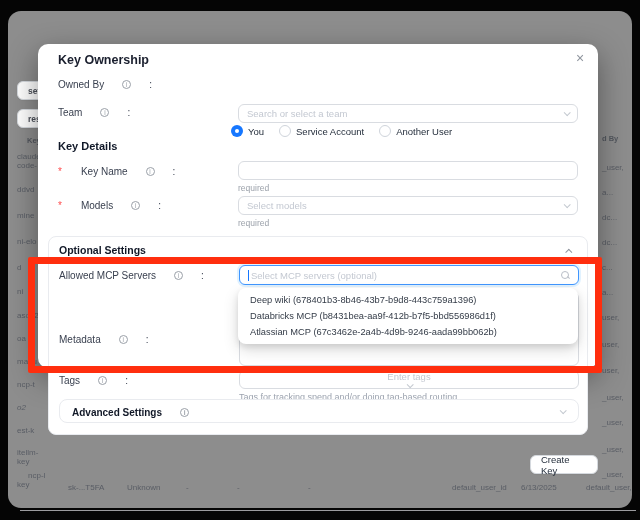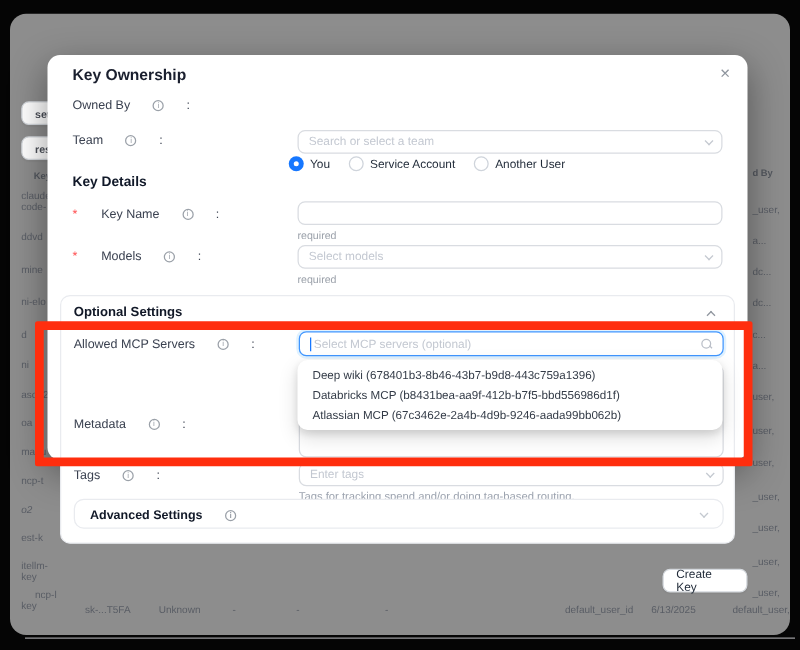--- a/index.html
+++ b/index.html
@@ -210,21 +210,21 @@
         <i class="info-i"></i>
           <span class="colon"></span>
       </div>
       <div class="abs txtarea" style="left:190px; top:55px; width:340px; height:74px;"></div>
 
       <div class="abs lbl" style="left:10px; top:138px;">
         <span>Tags</span>
         <i class="info-i"></i>
           <span class="colon"></span>
       </div>
-      <div class="abs sel" style="left:190px; top:133px; width:340px;">
+      <div class="abs sel" style="left:190px; top:133px; width:340px;flex-direction:column;">
         <span class="ph">Enter tags</span>
         <span class="spacer"></span>
           <span class="chev down"></span>
       </div>
       <div class="abs helper" style="left:190px; top:155px;">Tags for tracking spend and/or doing tag-based routing.</div>
 
       <div class="abs panel" style="left:10px; top:162px; width:520px; height:24px;">
         <div class="abs lbl" style="left:12px; top:7px; font-weight:700; color:#111827;">
           <span>Advanced Settings</span>
           <i class="info-i"></i>

